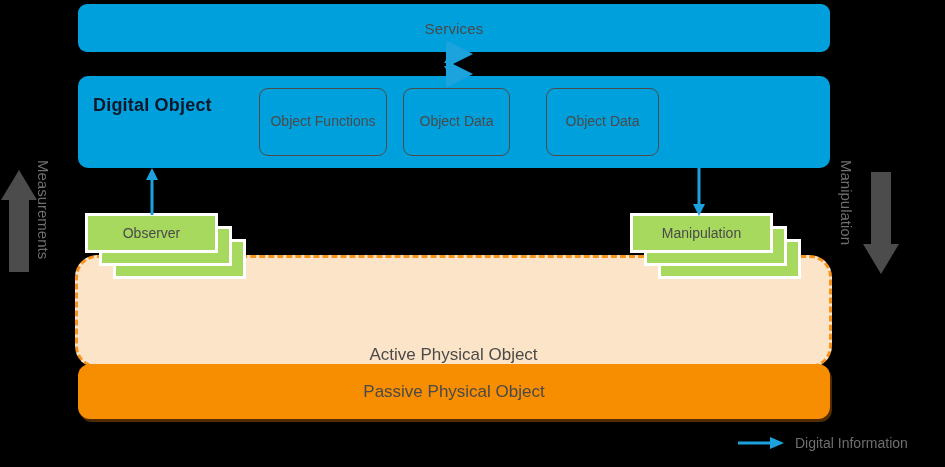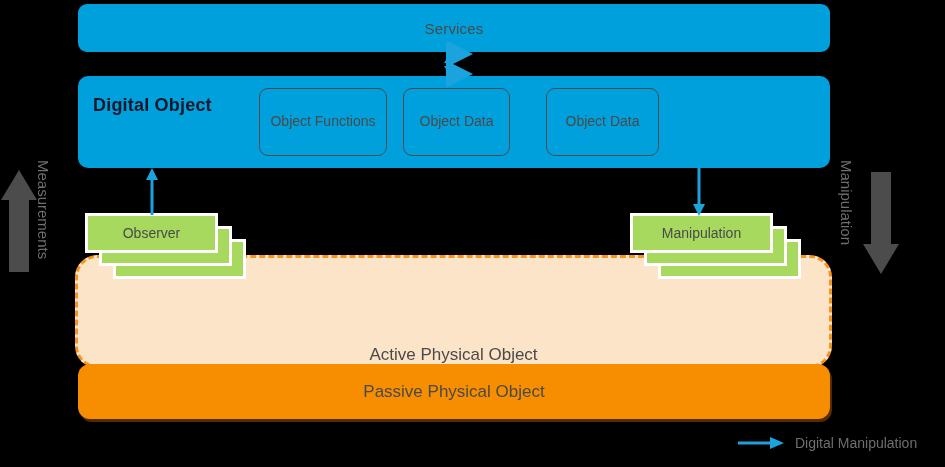--- a/index.html
+++ b/index.html
@@ -182,16 +182,16 @@
       <line x1="738" y1="443" x2="772" y2="443" stroke="#1CA3DE" stroke-width="3"></line>
       <path d="M784 443 L770 437 L770 449 Z" fill="#1CA3DE"></path>
     </g>
   </svg>
 
   <span class="side-label" id="measurements-label">Measurements</span>
   <span class="side-label" id="manipulation-label">Manipulation</span>
 
   <div id="legend">
     <span style="width:52px"></span>
-    <span class="lbl">Digital Manipulation</span>
+    <span class="lbl">Digital Information</span>
   </div>
 
 </div>
 
 </body></html>

